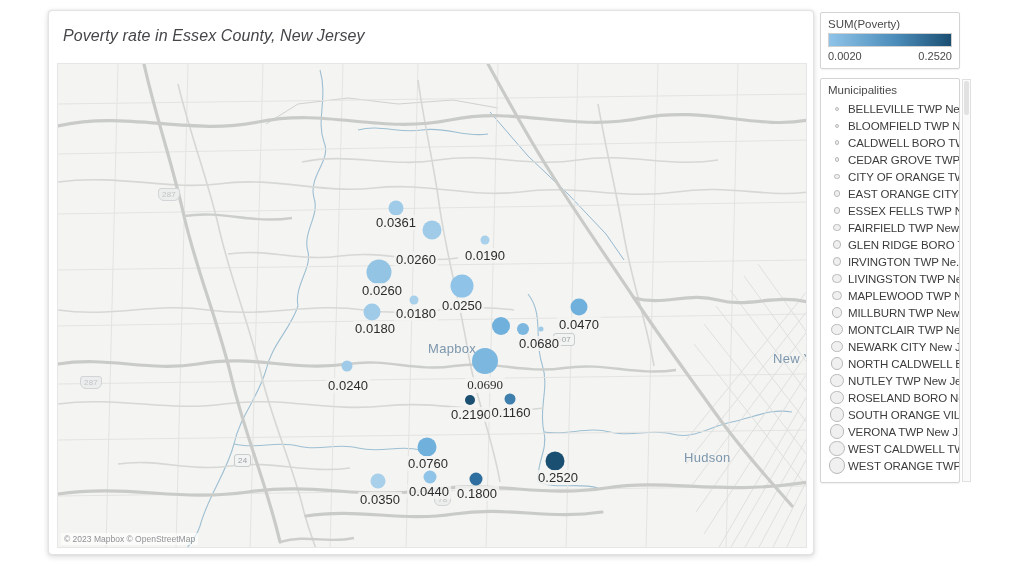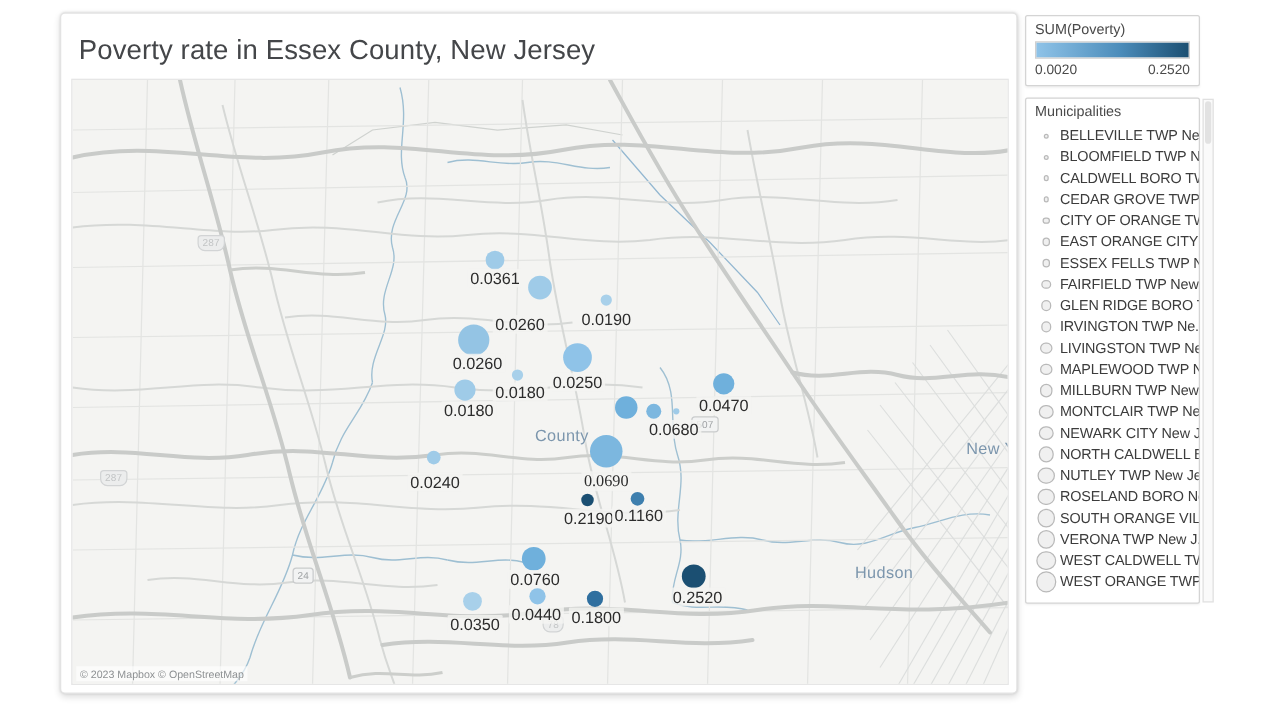--- a/index.html
+++ b/index.html
@@ -23,25 +23,26 @@
     width: 766px; height: 545px;
     background: #ffffff;
     border: 1px solid #e3e3e3;
     border-radius: 4px;
     box-shadow: 0 2px 6px rgba(0,0,0,.14), 0 0 2px rgba(0,0,0,.10);
     overflow: hidden;
   }
   .viz-title {
     position: absolute;
     left: 14px; top: 16px;
-    font-size: 22px;
+    font-size: 16px;
     color: #444649;
     letter-spacing: .1px;
     white-space: nowrap;
     z-index: 40;
+    font-style: italic;
   }
 
   
   .map-wrap {
     position: absolute;
     left: 8px; top: 52px;
     width: 750px; height: 485px;
     background: #f3f4f3;
     border: 1px solid #e6e6e6;
     overflow: hidden;
@@ -273,21 +274,21 @@
             <path d="M248 452 C300 444 344 458 396 450 C450 442 490 456 544 448"></path>
             <path d="M576 234 C606 242 630 228 660 236 C690 244 716 230 750 238"></path>
           </g>
           <g stroke="#cccecb" fill="none" stroke-width="2.4">
             <path d="M290 300 C330 294 356 308 396 302 C438 296 464 310 506 304 C548 298 576 312 618 306"></path>
             <path d="M222 478 C250 470 268 480 296 474"></path>
             <path d="M126 152 C166 146 192 160 234 154"></path>
           </g>
         </svg>
 
-        <div class="place-label" style="left:370px; top:277px;">County</div>
+        <div class="place-label" style="left:370px; top:277px;">Mapbox</div>
         <div class="place-label" style="left:626px; top:386px;">Hudson</div>
 
         <div class="place-label" style="left:715px; top:287px;">New Yo</div>
 
         <div class="shield i" style="left:100px; top:124px;">287</div>
         <div class="shield i" style="left:22px; top:312px;">287</div>
         <div class="shield us" style="left:176px; top:390px;">24</div>
         <div class="shield us" style="left:495px; top:269px;">507</div>
         <div class="shield i" style="left:376px; top:429px;">78</div>
 

